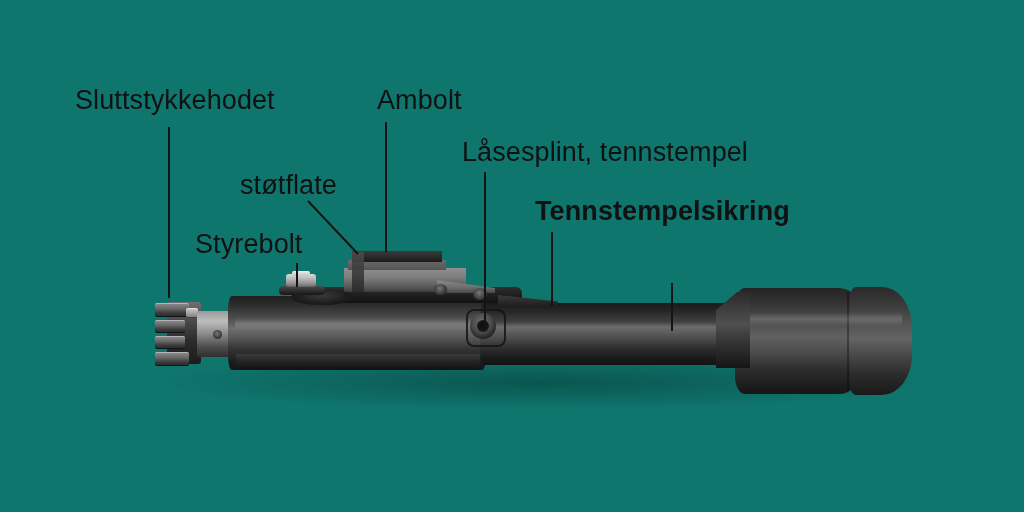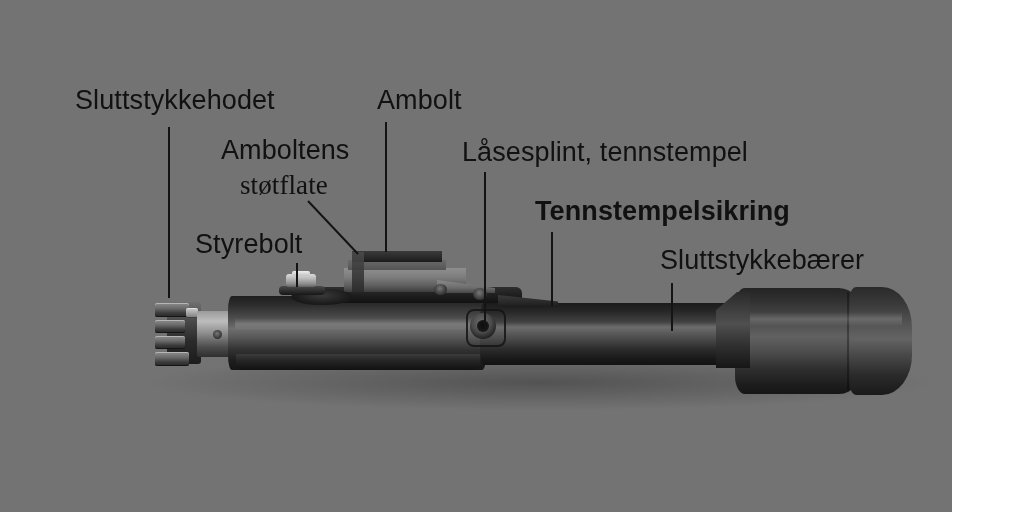--- a/index.html
+++ b/index.html
@@ -2,23 +2,23 @@
 <html><head>
 <meta charset="utf-8">
 <style>
   html, body {
     margin: 0;
     padding: 0;
     background: #ffffff;
   }
   #page {
     position: relative;
-    width: 952px;
+    width: 1024px;
     height: 512px;
-    background: #737373;
+    background: #0f766e;
     overflow: hidden;
     font-family: "Liberation Sans", "DejaVu Sans", sans-serif;
     text-align: center;
   }
 
   
   .label {
     position: absolute;
     color: #111111;
     font-size: 27px;
@@ -283,25 +283,23 @@
   <div class="leader v" style="left:551px; top:232px; height:74px;"></div>
 
   <div class="leader v" style="left:296px; top:263px; height:24px;"></div>
 
   <div class="leader v" style="left:671px; top:283px; height:48px;"></div>
 
   <div class="label" style="left:75px; top:85px;">Sluttstykkehodet</div>
 
   <div class="label" style="left:337px; top:85px;margin-left:40px;">Ambolt</div>
 
-  <div class="label" style="left:221px; top:135px;">Amboltens</div>
-
-  <div class="label" style="left:240px; top:170px;font-family:Liberation Serif, serif;">støtflate</div>
+
+  <div class="label" style="left:240px; top:170px;">støtflate</div>
 
   <div class="label" style="left:462px; top:137px;">Låsesplint, tennstempel</div>
 
   <div class="label" style="left:535px; top:196px;font-weight:bold;">Tennstempelsikring</div>
 
   <div class="label" style="left:195px; top:229px;">Styrebolt</div>
 
-  <div class="label" style="left:660px; top:245px;">Sluttstykkebærer</div>
 
 </div>
 
 </body></html>

